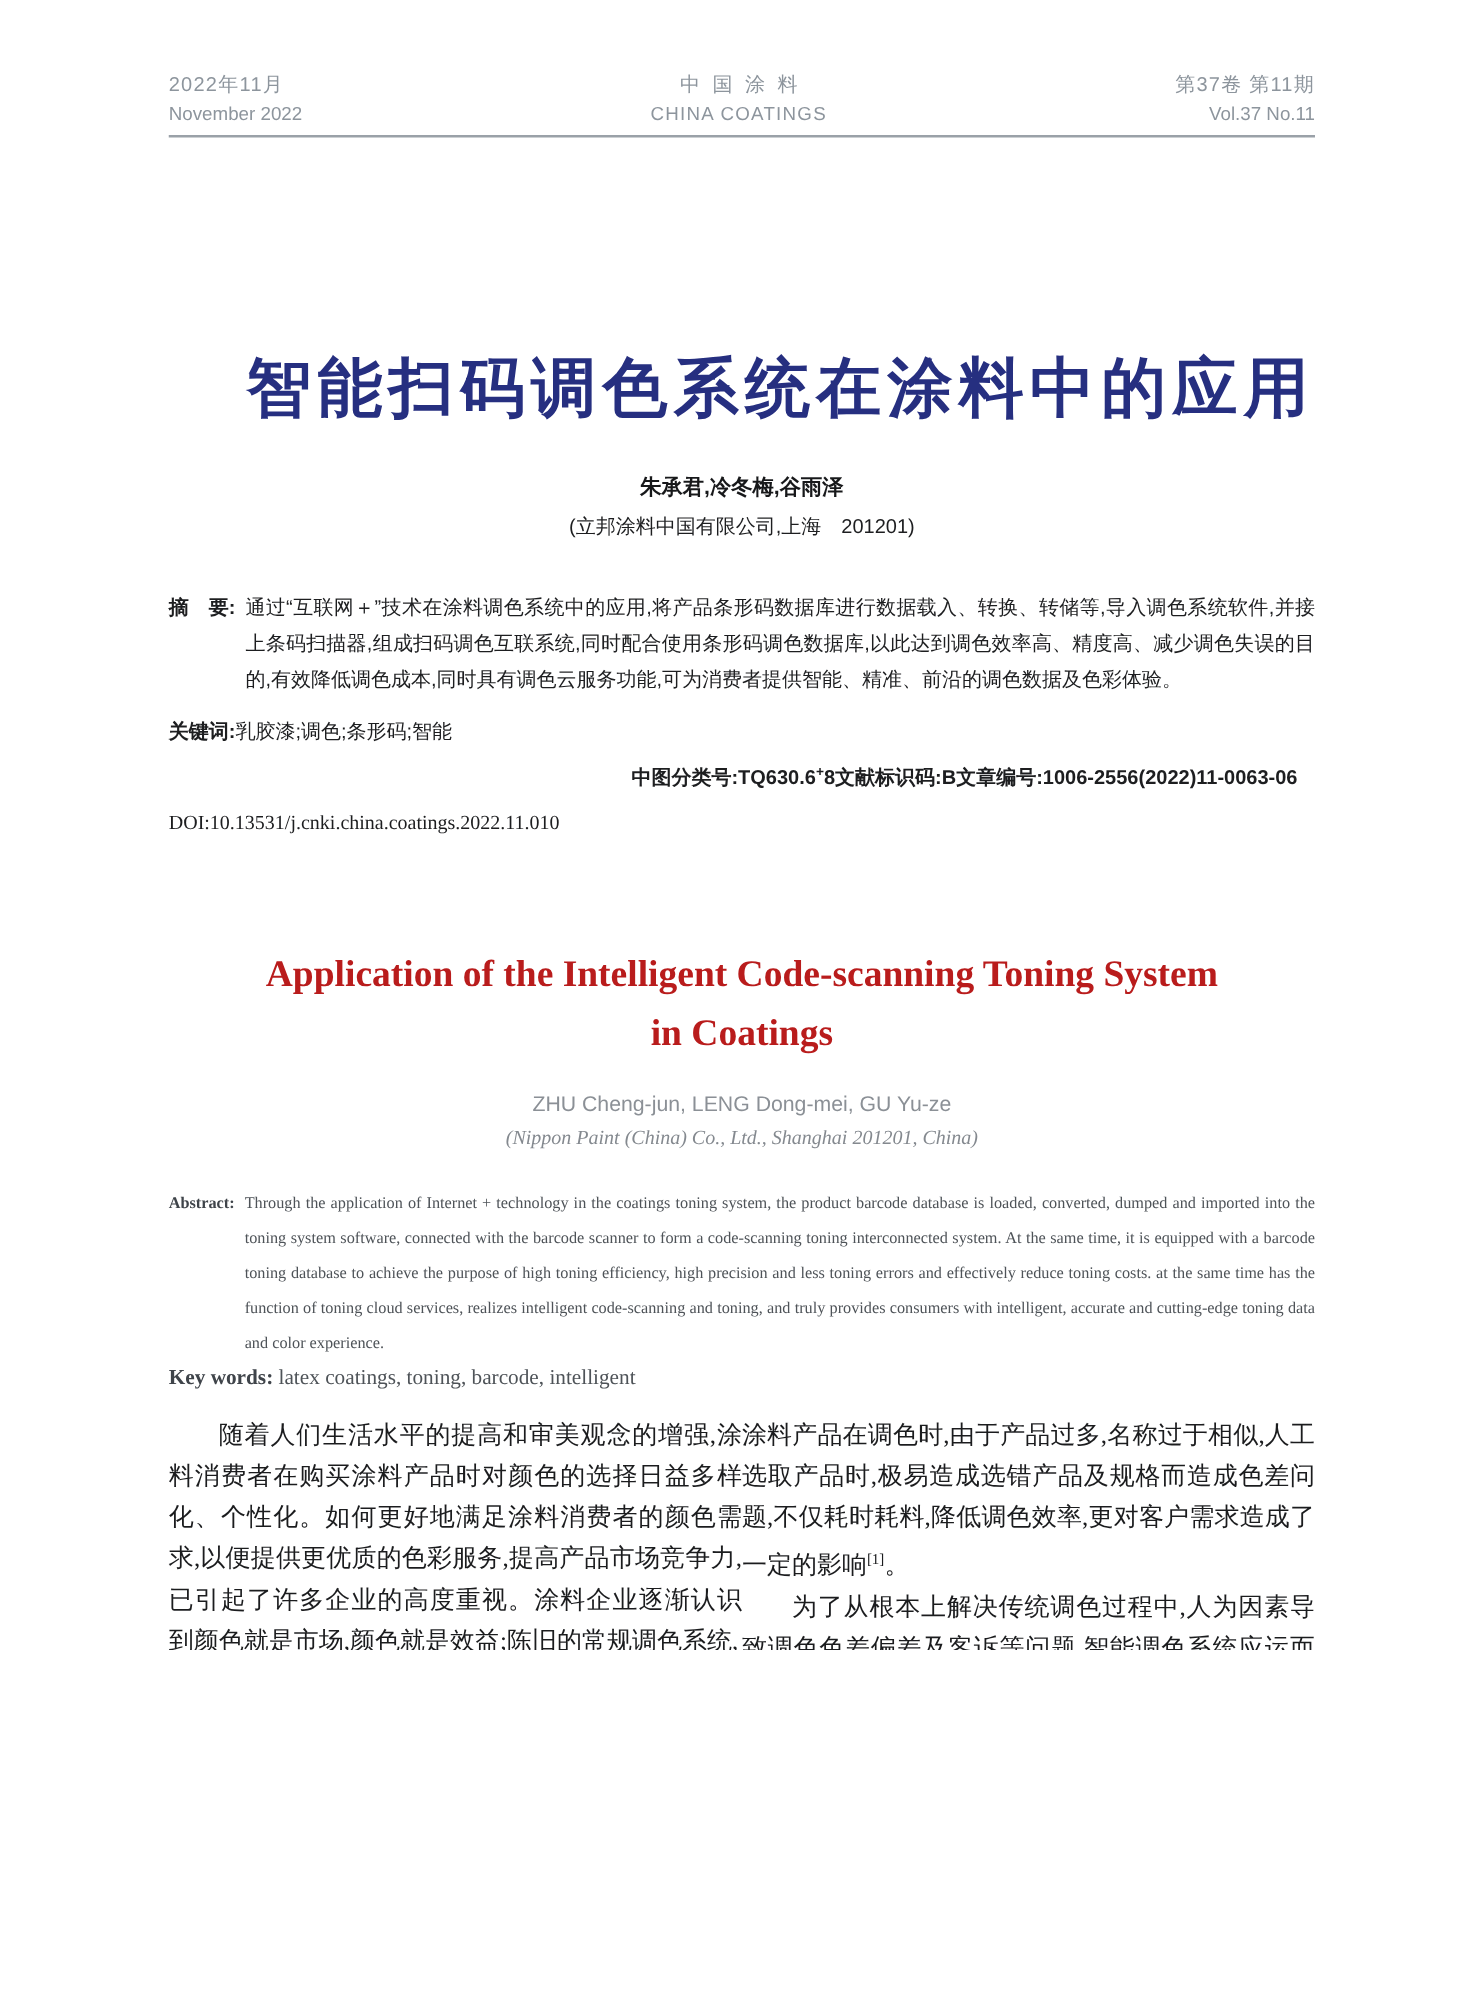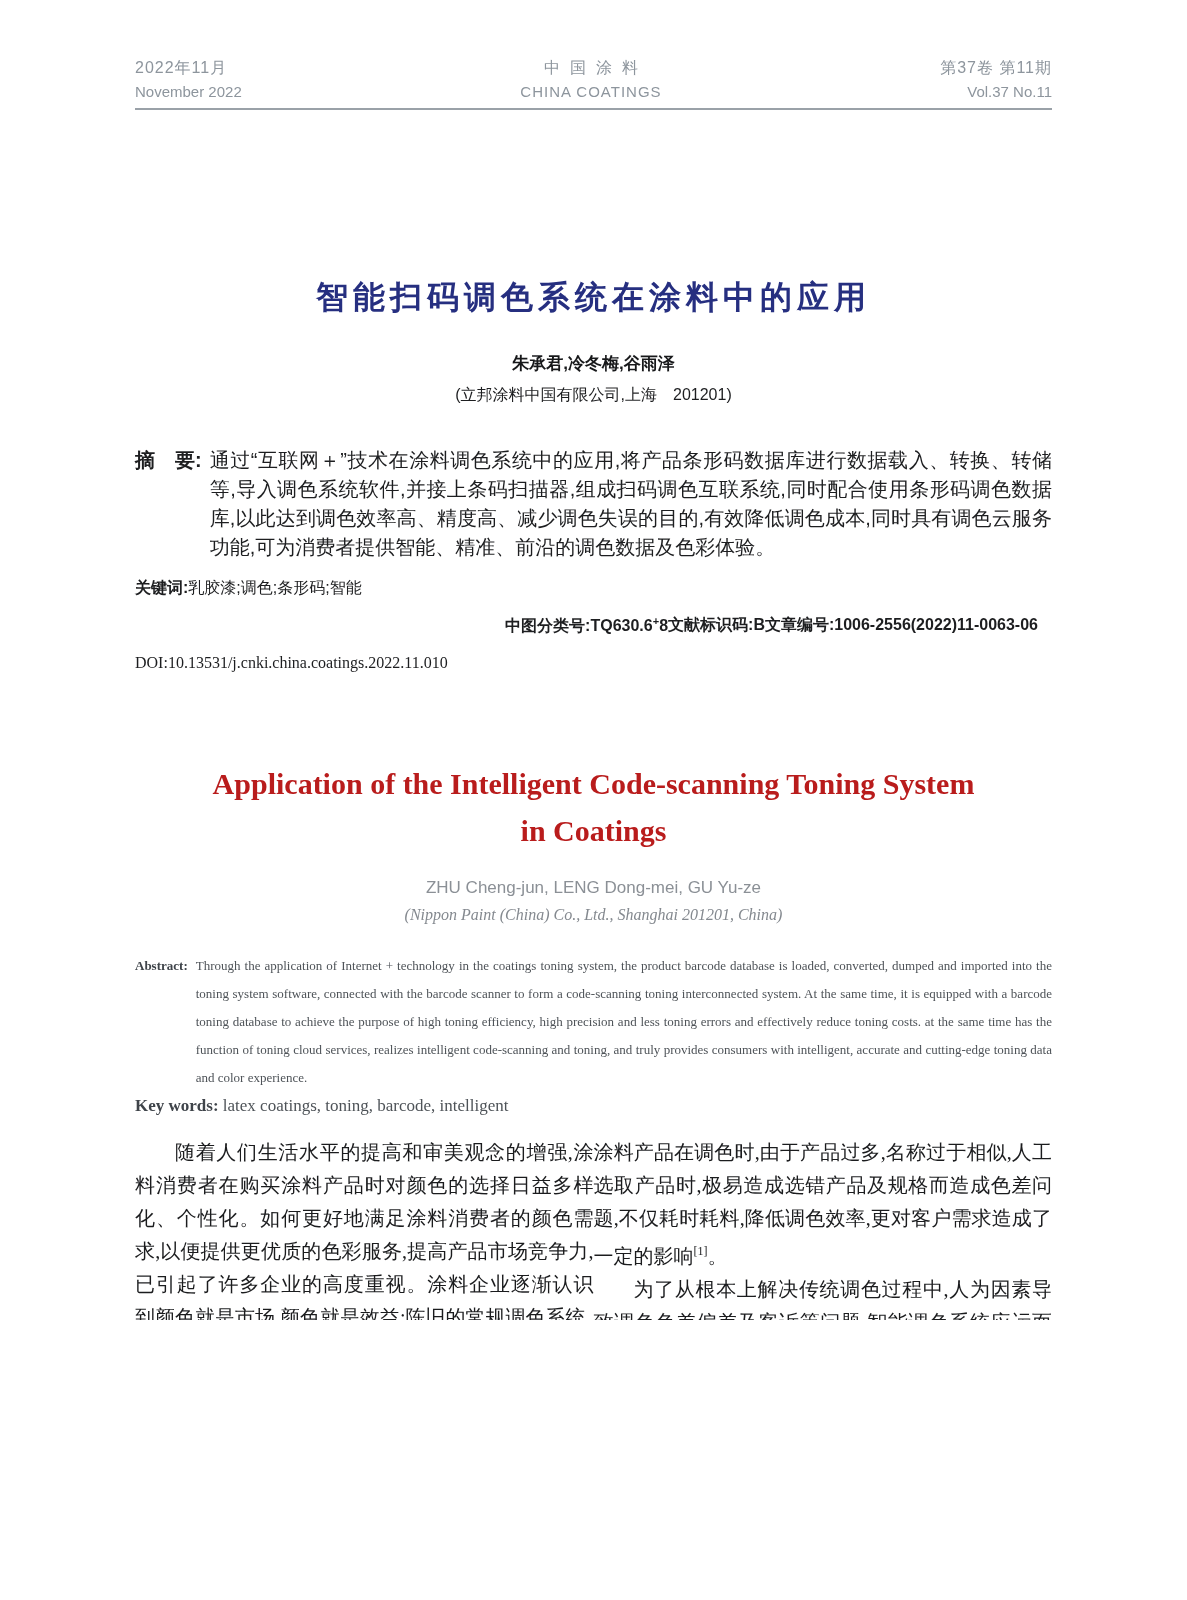--- a/index.html
+++ b/index.html
@@ -28,22 +28,22 @@
   .hdr .en { font-size: 15px; margin-top: 4px; }
   .hdr-center { text-align: center; }
   .hdr-center .zh { letter-spacing: 10px; text-indent: 10px; }
   .hdr-center .en { letter-spacing: 1px; }
   .hdr-right { text-align: right; }
   .hdr-rule { border-bottom: 2px solid #9aa1a8; }
 
   
   .title-zh {
     margin-top: 166px;
-    text-align: center;
-    font-size: 32px;
+    text-align: right;
+    font-size: 52px;
     font-weight: bold;
     letter-spacing: 5px;
     color: #262f80;
     font-family: "Liberation Sans", sans-serif;
   }
   .authors-zh {
     margin-top: 32px;
     text-align: center;
     font-size: 17px;
     font-weight: bold;
@@ -53,21 +53,21 @@
     margin-top: 10px;
     text-align: center;
     font-size: 16px;
     color: #1d1e20;
   }
 
   
   .abstract-zh {
     margin-top: 40px;
     display: flex;
-    font-size: 20px;
+    font-size: 16px;
     line-height: 29px;
     color: #1d1e20;
   }
   .abs-label { font-weight: bold; white-space: nowrap; margin-right: 8px; }
   .abs-text { flex: 1; text-align: justify; }
   .keywords-zh {
     margin-top: 16px;
     font-size: 16px;
     color: #1d1e20;
   }

